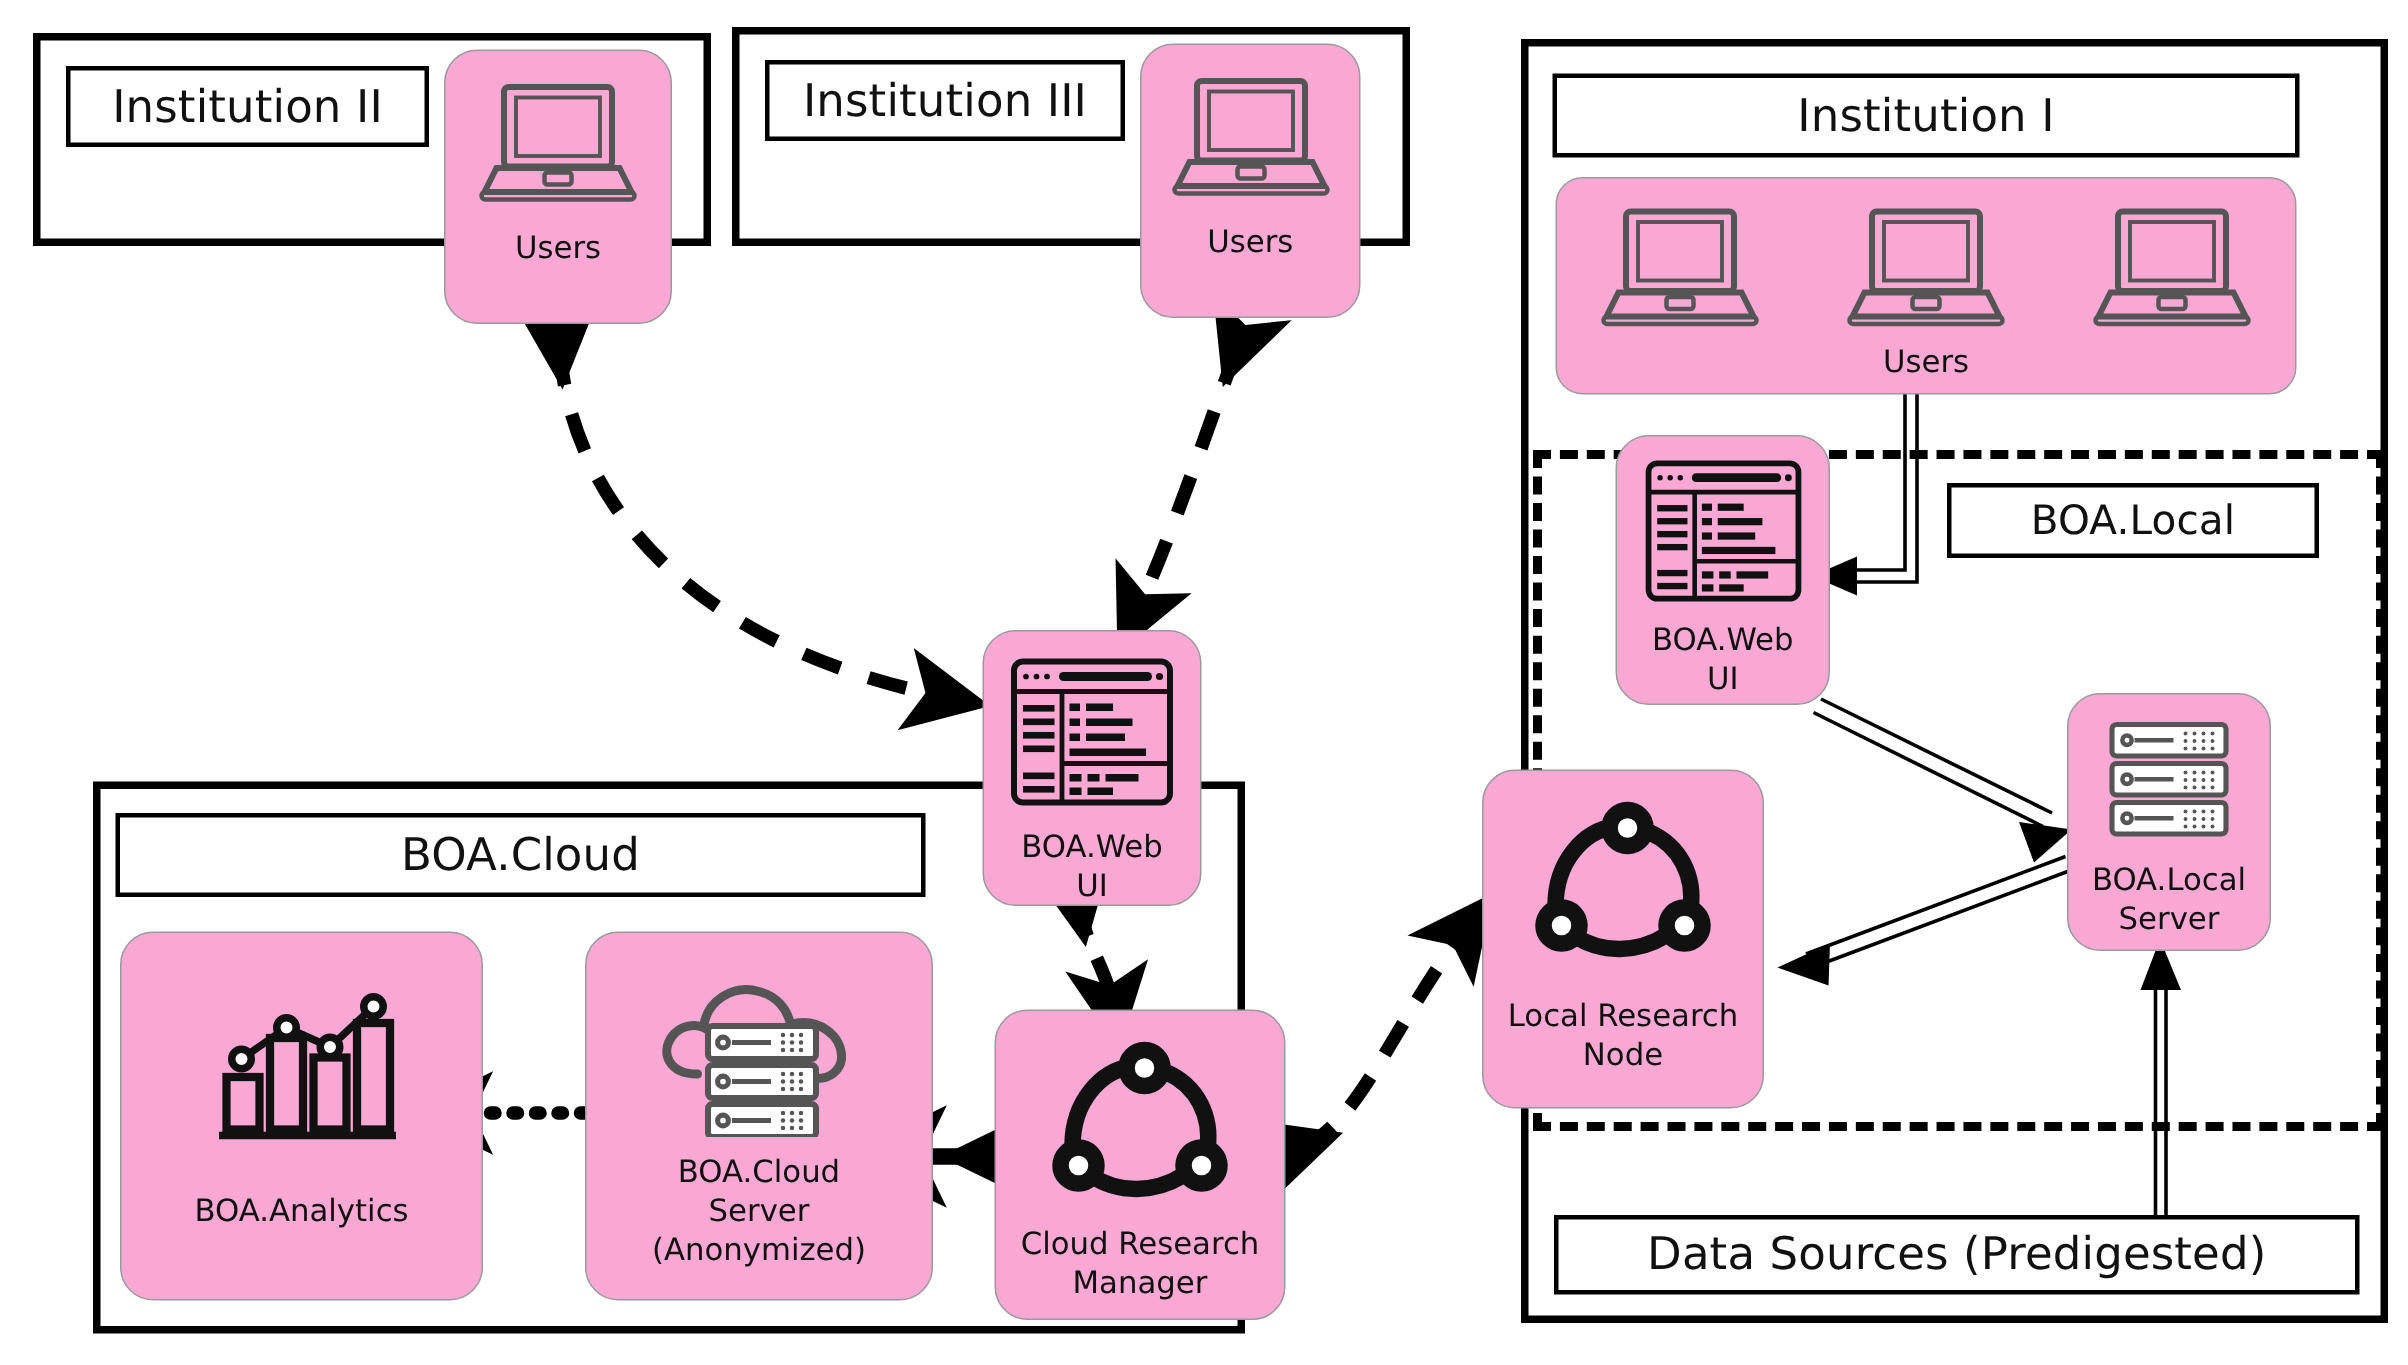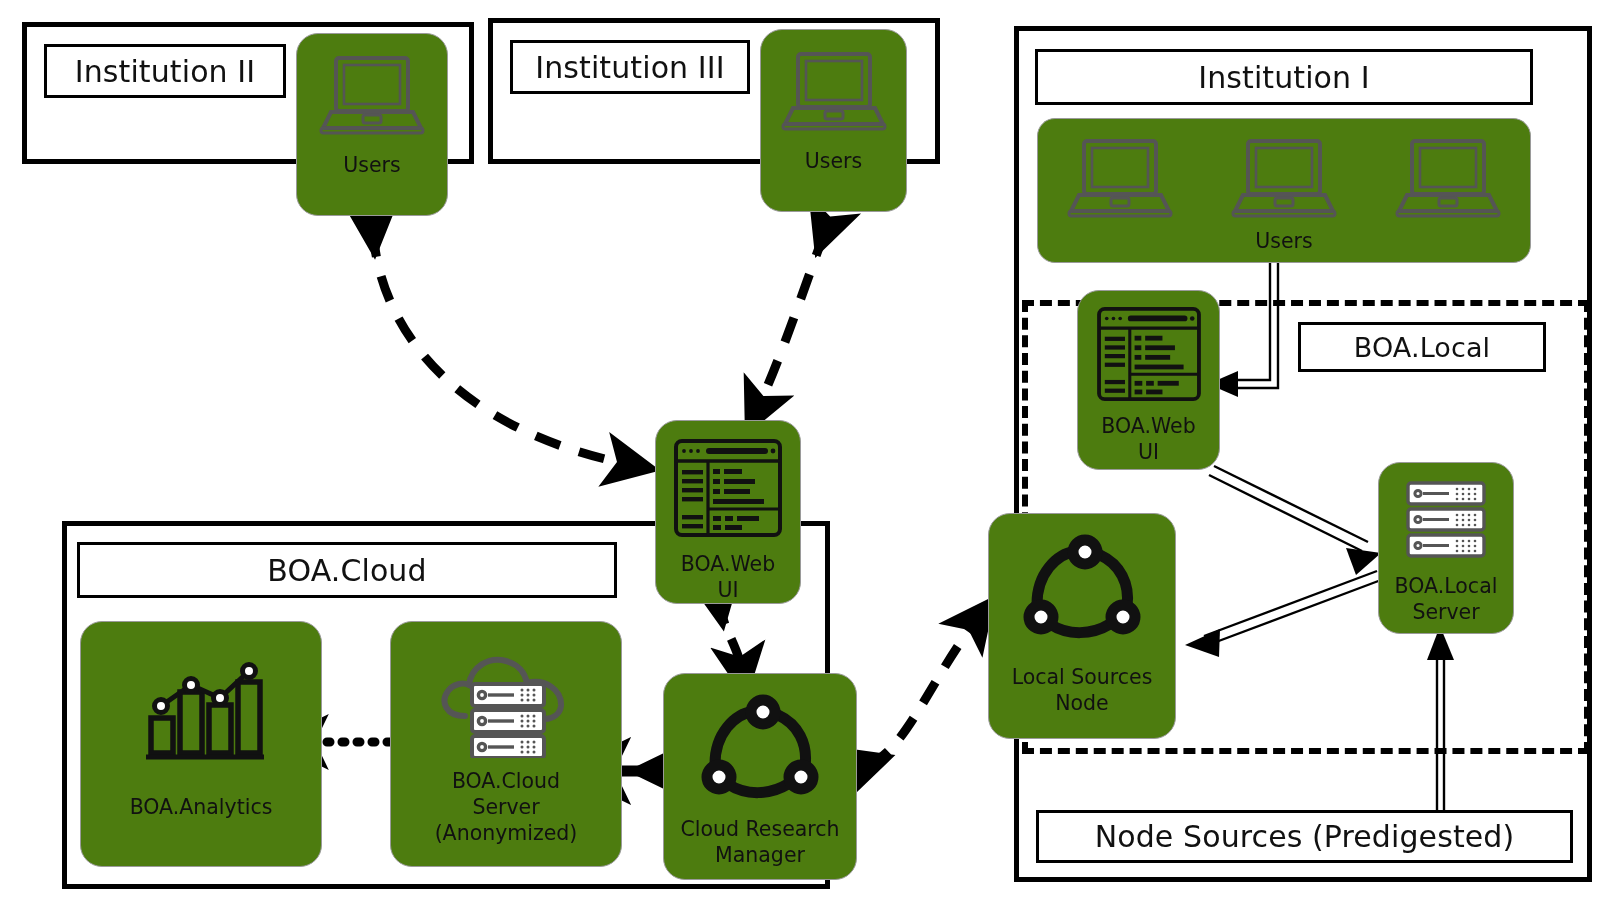--- a/index.html
+++ b/index.html
@@ -45,21 +45,21 @@
     font-size: 30px;
     color: #111111;
     letter-spacing: 0.1px;
     white-space: nowrap;
   }
   .titlebar.small { font-size: 27px; }
   
   .node {
     position: absolute;
     box-sizing: border-box;
-    background: #4d7c0f;
+    background: #f9a8d4;
     border: 1.6px solid #9a9a9a;
     border-radius: 22px;
     display: flex;
     flex-direction: column;
     align-items: center;
     justify-content: flex-start;
     text-align: center;
   }
   .node .ico {
     display: block;
@@ -116,21 +116,21 @@
 
   <div class="titlebar" style="left:77px; top:542px; width:540px; height:56px;">
     <span>BOA.Cloud</span>
   </div>
 
   <div class="titlebar small" style="left:1298px; top:322px; width:248px; height:50px;">
     <span>BOA.Local</span>
   </div>
 
   <div class="titlebar" style="left:1036px; top:810px; width:537px; height:53px;">
-    <span>Node Sources (Predigested)</span>
+    <span>Data Sources (Predigested)</span>
   </div>
 
   <svg class="layer" viewBox="0 0 1605 910">
     <defs>
       <marker id="ah" markerWidth="7" markerHeight="7" refX="3.2" refY="3.5" orient="auto" markerUnits="strokeWidth">
         <path d="M0,0.4 L6.4,3.5 L0,6.6 L1.5,3.5 Z" fill="#000"></path>
       </marker>
       <marker id="ahs" markerWidth="5.2" markerHeight="5.2" refX="4.6" refY="2.6" orient="auto" markerUnits="strokeWidth">
         <path d="M0,0 L5.2,2.6 L0,5.2 Z" fill="#000"></path>
       </marker>
@@ -419,21 +419,21 @@
           <path d="M80,21 C100,30 110,50 107,72"></path>
           <path d="M30,90 C48,102 72,101 90,90"></path>
         </g>
         <g fill="#fff" stroke="#111" stroke-width="11">
           <circle cx="65" cy="18" r="12"></circle>
           <circle cx="21" cy="83" r="12"></circle>
           <circle cx="103" cy="83" r="12"></circle>
         </g>
       </svg>
     </span>
-    <span class="lbl" style="margin-top:18px;">Local Sources
+    <span class="lbl" style="margin-top:18px;">Local Research
 Node</span>
   </div>
 
   <div class="node" style="left:1378px; top:462px; width:136px; height:172px; padding-top:16px;">
     <span class="ico">
       <svg width="92" height="82" viewBox="0 0 92 82">
         <g fill="#fff" stroke="#555" stroke-width="3.4">
           <rect x="8" y="4" width="76" height="21" rx="3"></rect>
           <rect x="8" y="30" width="76" height="21" rx="3"></rect>
           <rect x="8" y="56" width="76" height="21" rx="3"></rect>

